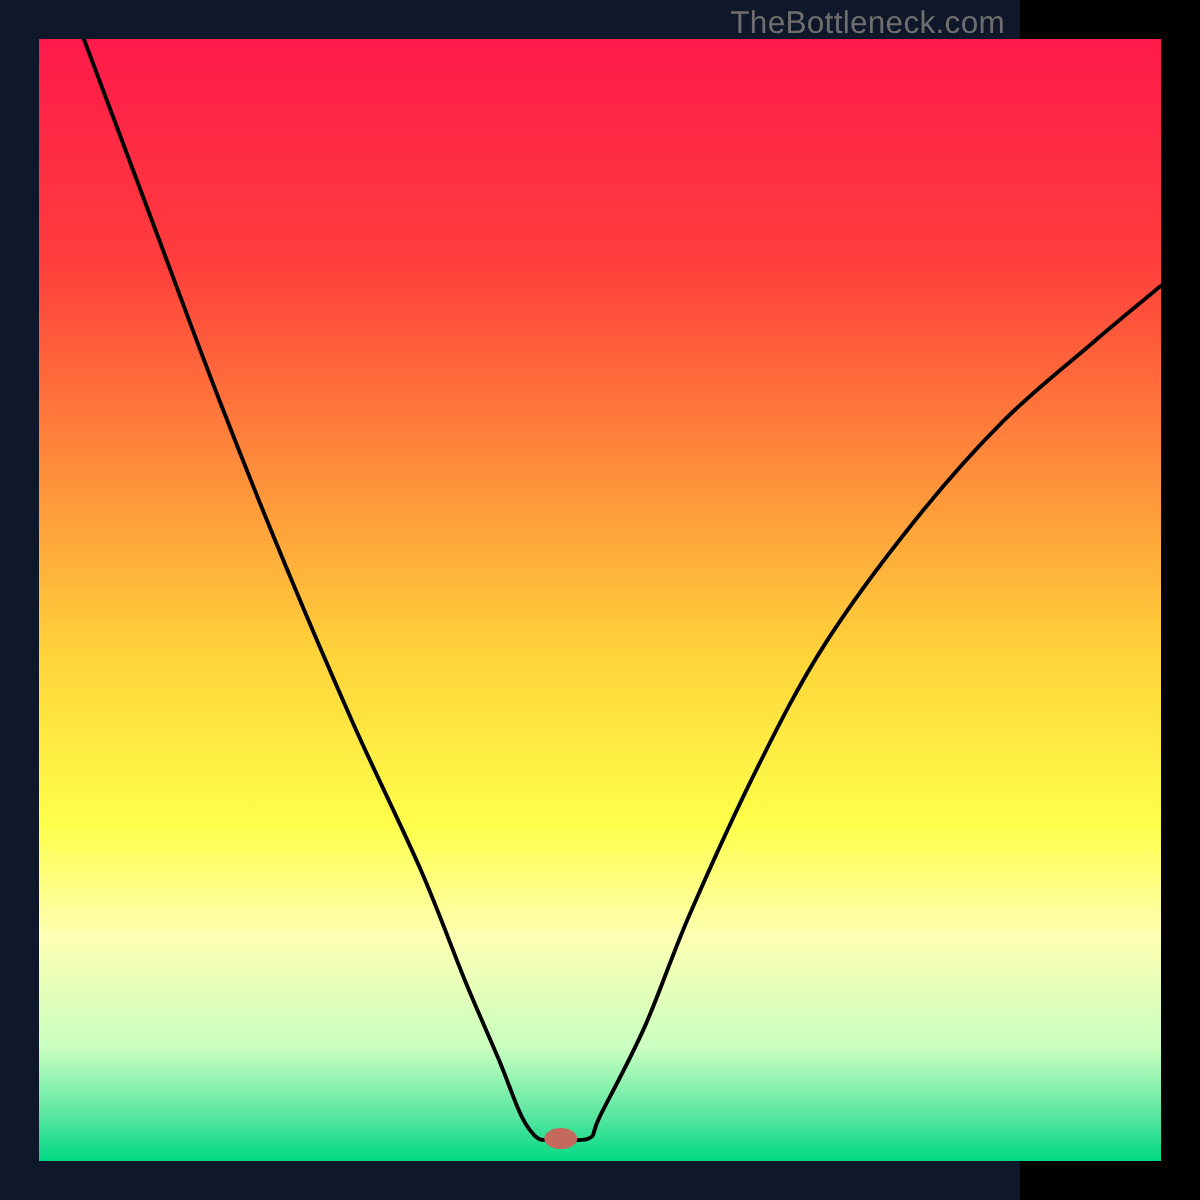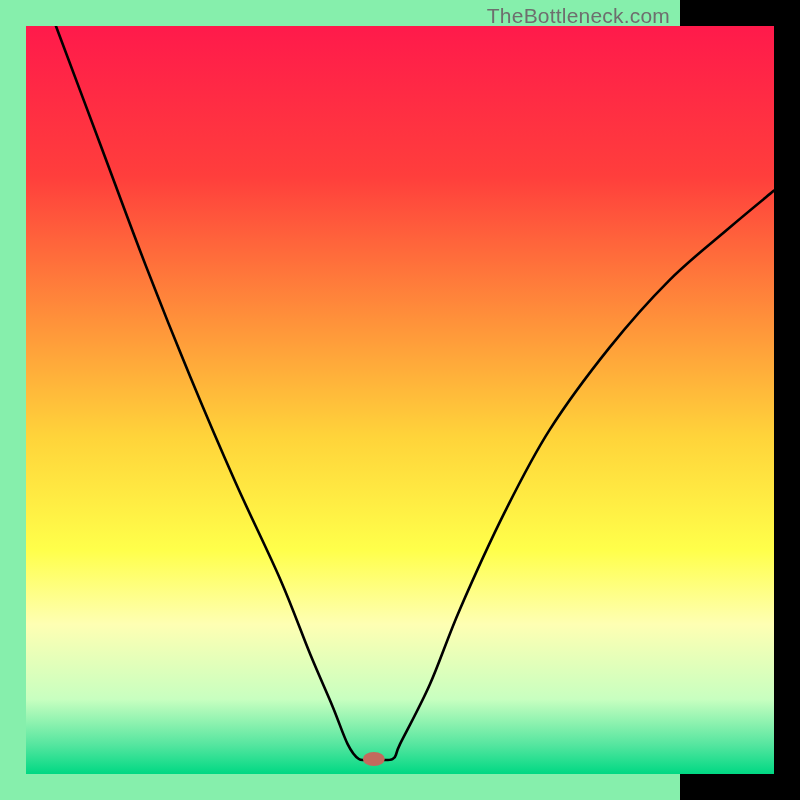--- a/index.html
+++ b/index.html
@@ -8,21 +8,21 @@
     width: 800px;
     height: 800px;
     overflow: hidden;
     background: #000;
     font-family: Arial, Helvetica, sans-serif;
   }
   .frame {
     position: relative;
     width: 680px;
     height: 800px;
-    background: #86efac;
+    background: #0f172a;
   }
   .plot {
     position: absolute;
     left: 26px;
     top: 26px;
     width: 748px;
     height: 748px;
     box-sizing: border-box;
   }
   .watermark {

